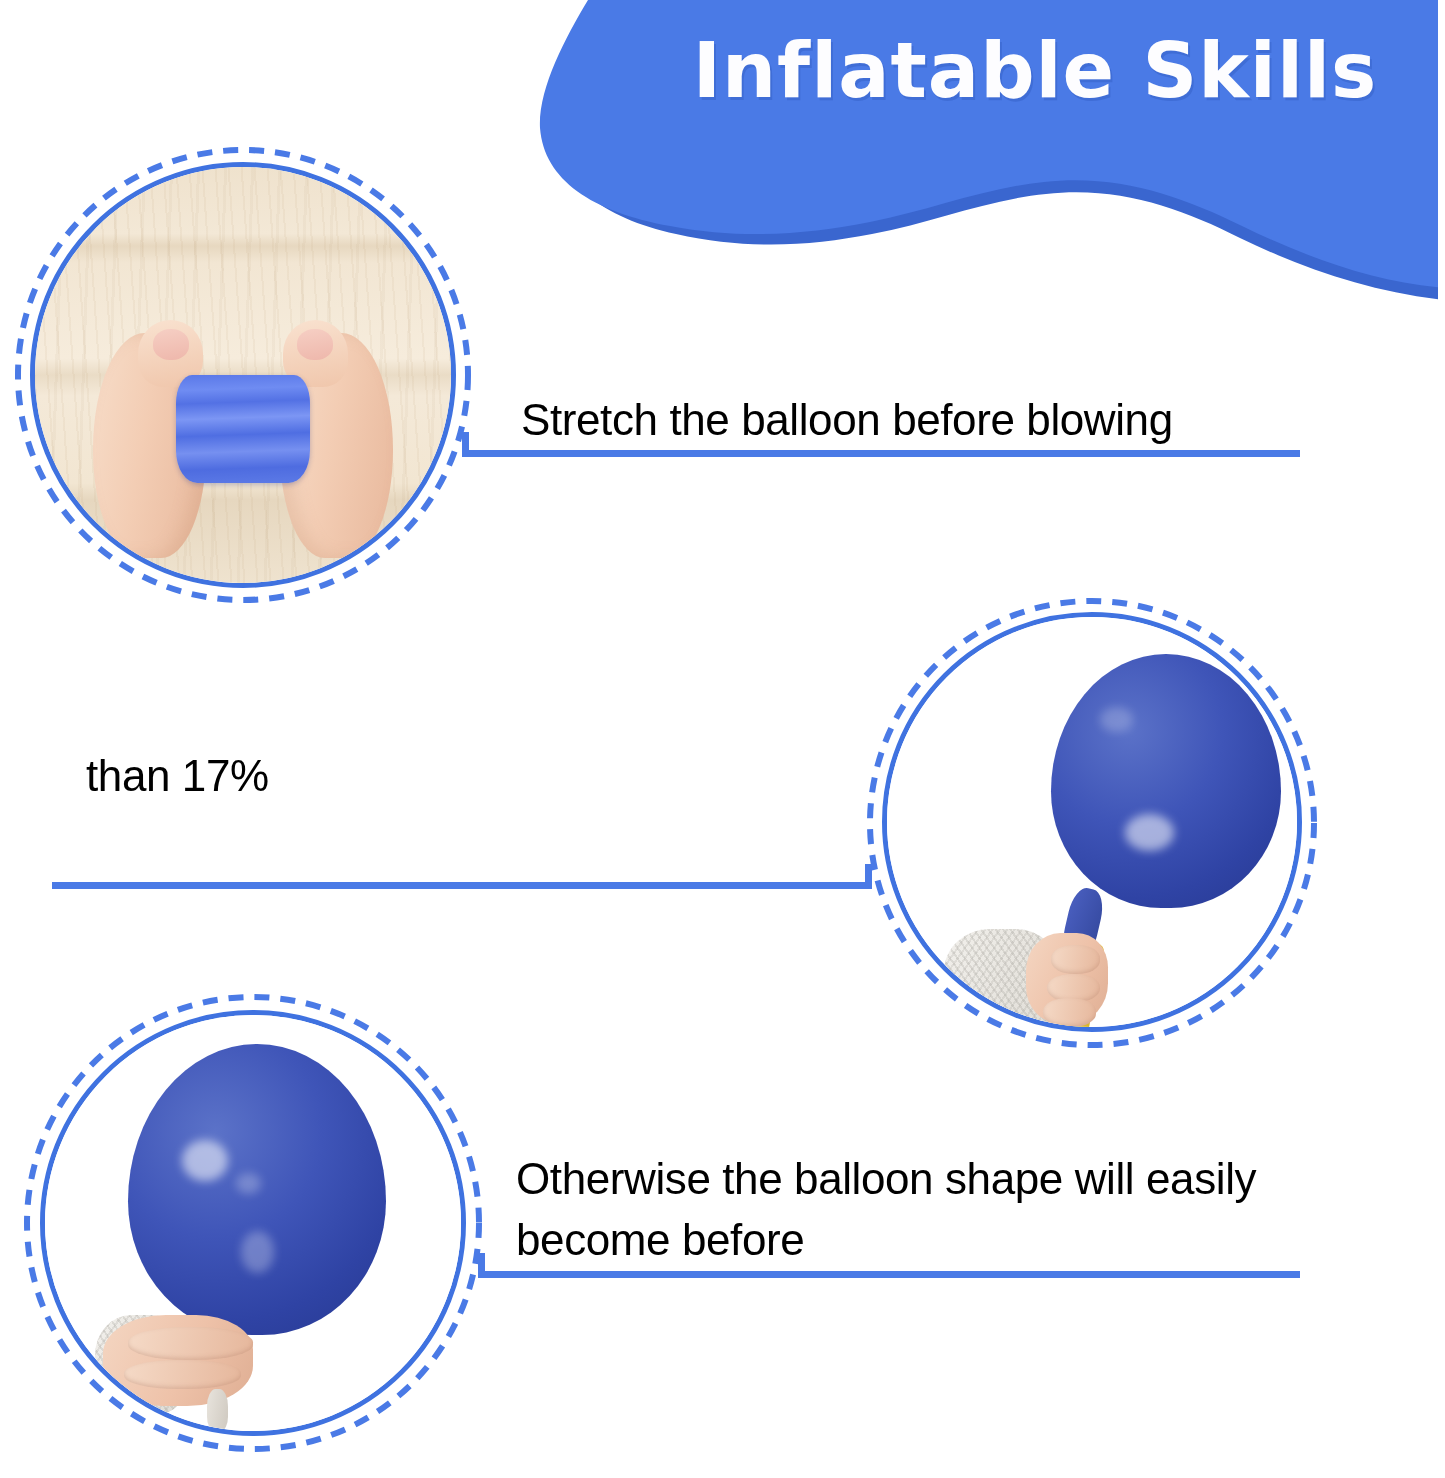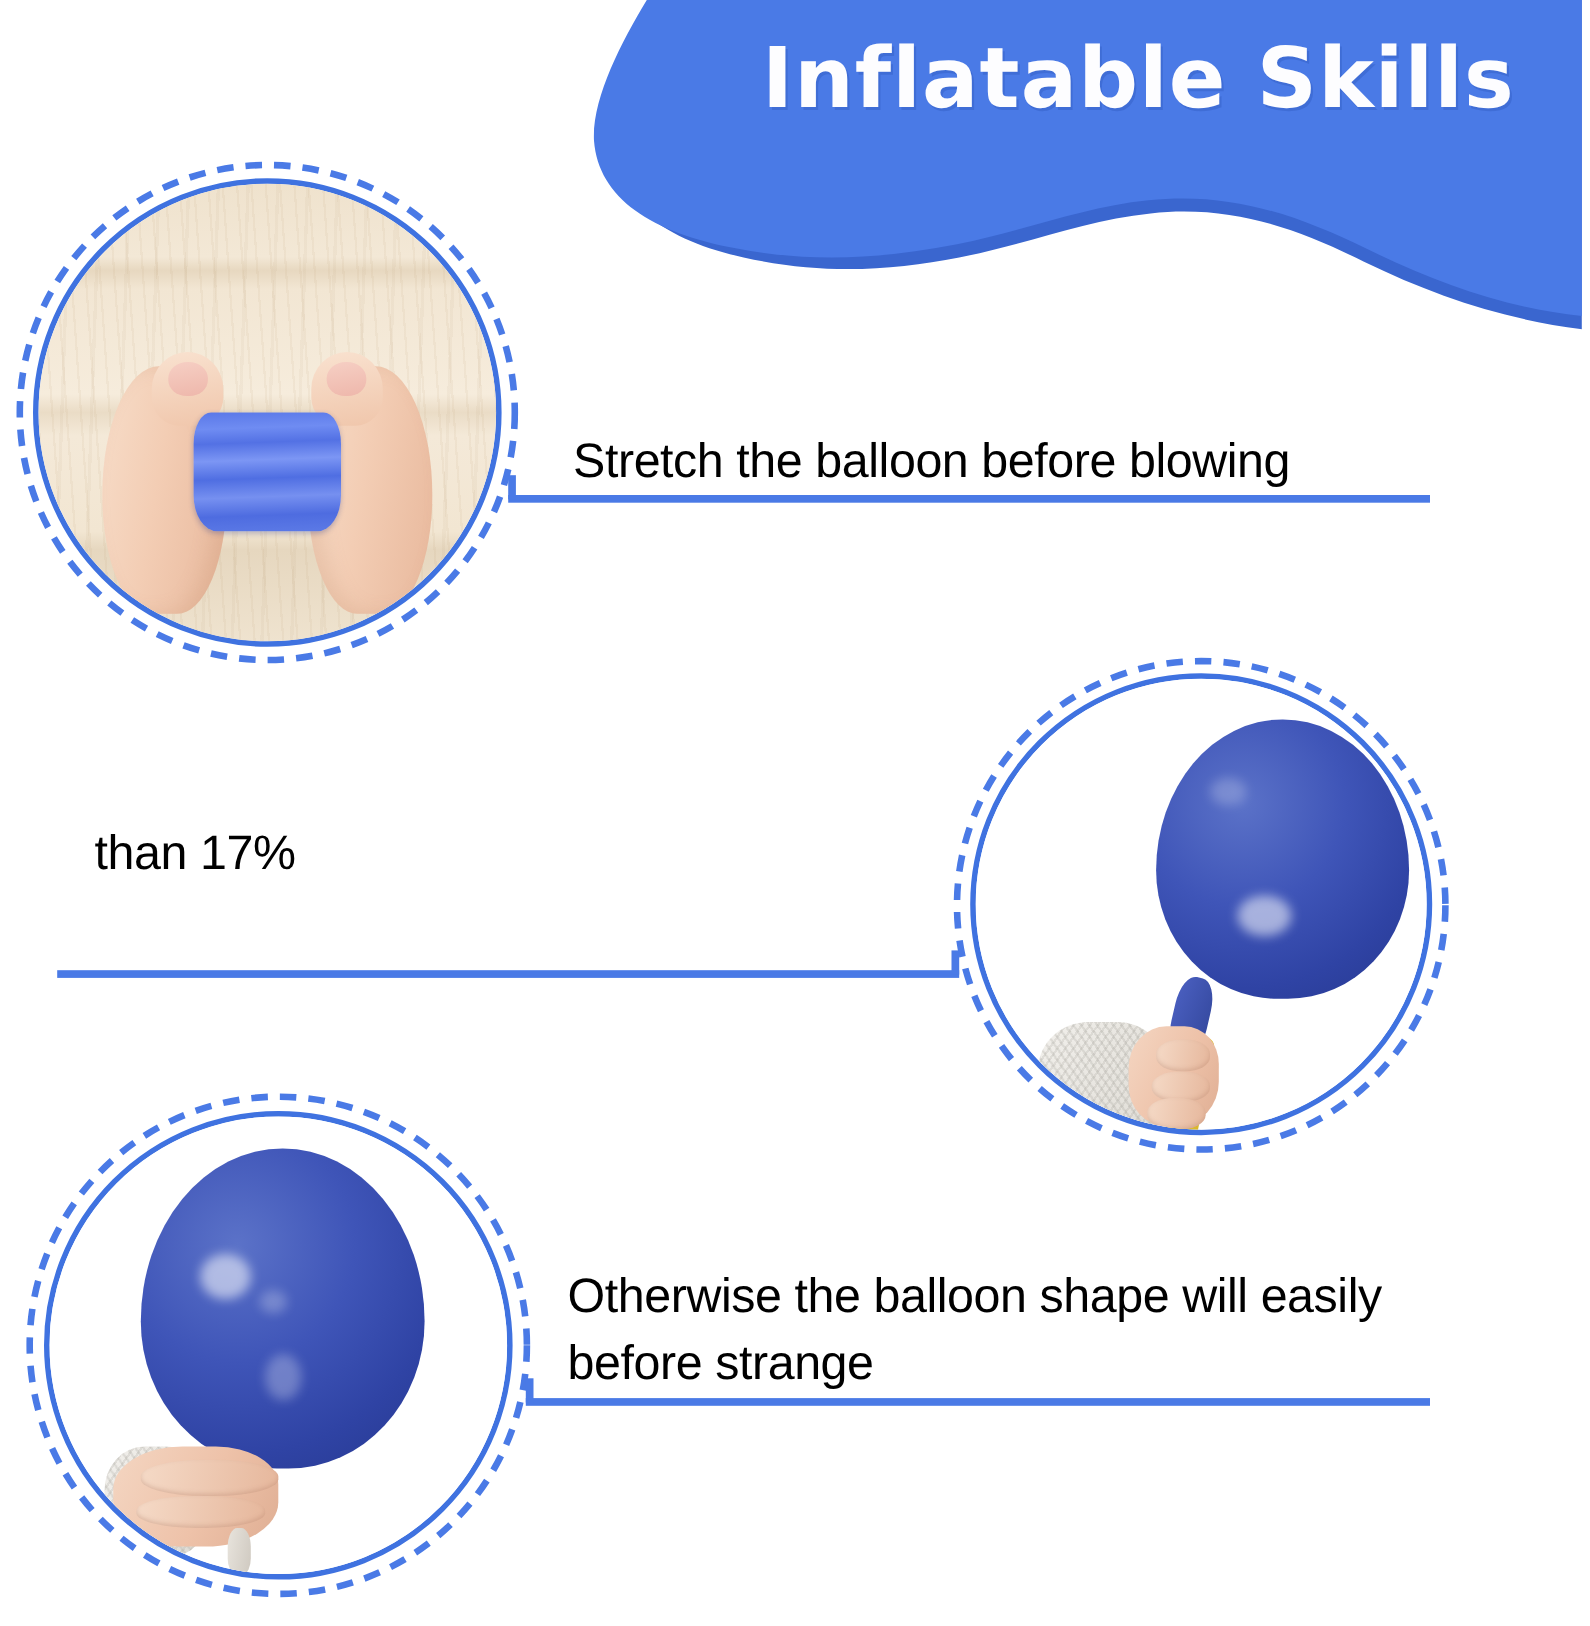--- a/index.html
+++ b/index.html
@@ -288,18 +288,18 @@
       </div>
       <div class="grip-hand" style="left:14%; top:72%; width:36%; height:22%;"></div>
       <div class="finger" style="left:20%; top:75%; width:30%; height:8%;"></div>
       <div class="finger" style="left:19%; top:83%; width:28%; height:7%;"></div>
       <div class="balloon-neck" style="left:39%; top:90%; width:5%; height:10%; background:linear-gradient(100deg,#e8e4dd,#cfc9c0);"></div>
     </div>
   </div>
 
   <div class="caption" style="left:516px; top:1148px; width:790px;">
     <div>Otherwise the balloon shape will easily</div>
-    <div>before strange</div>
+    <div>become before</div>
   </div>
   <div class="rule" style="left:478px; top:1271px; width:822px;"></div>
   <div class="rule-tick" style="left:478px; top:1253px; height:22px;"></div>
 
 </div>
 
 </body></html>

